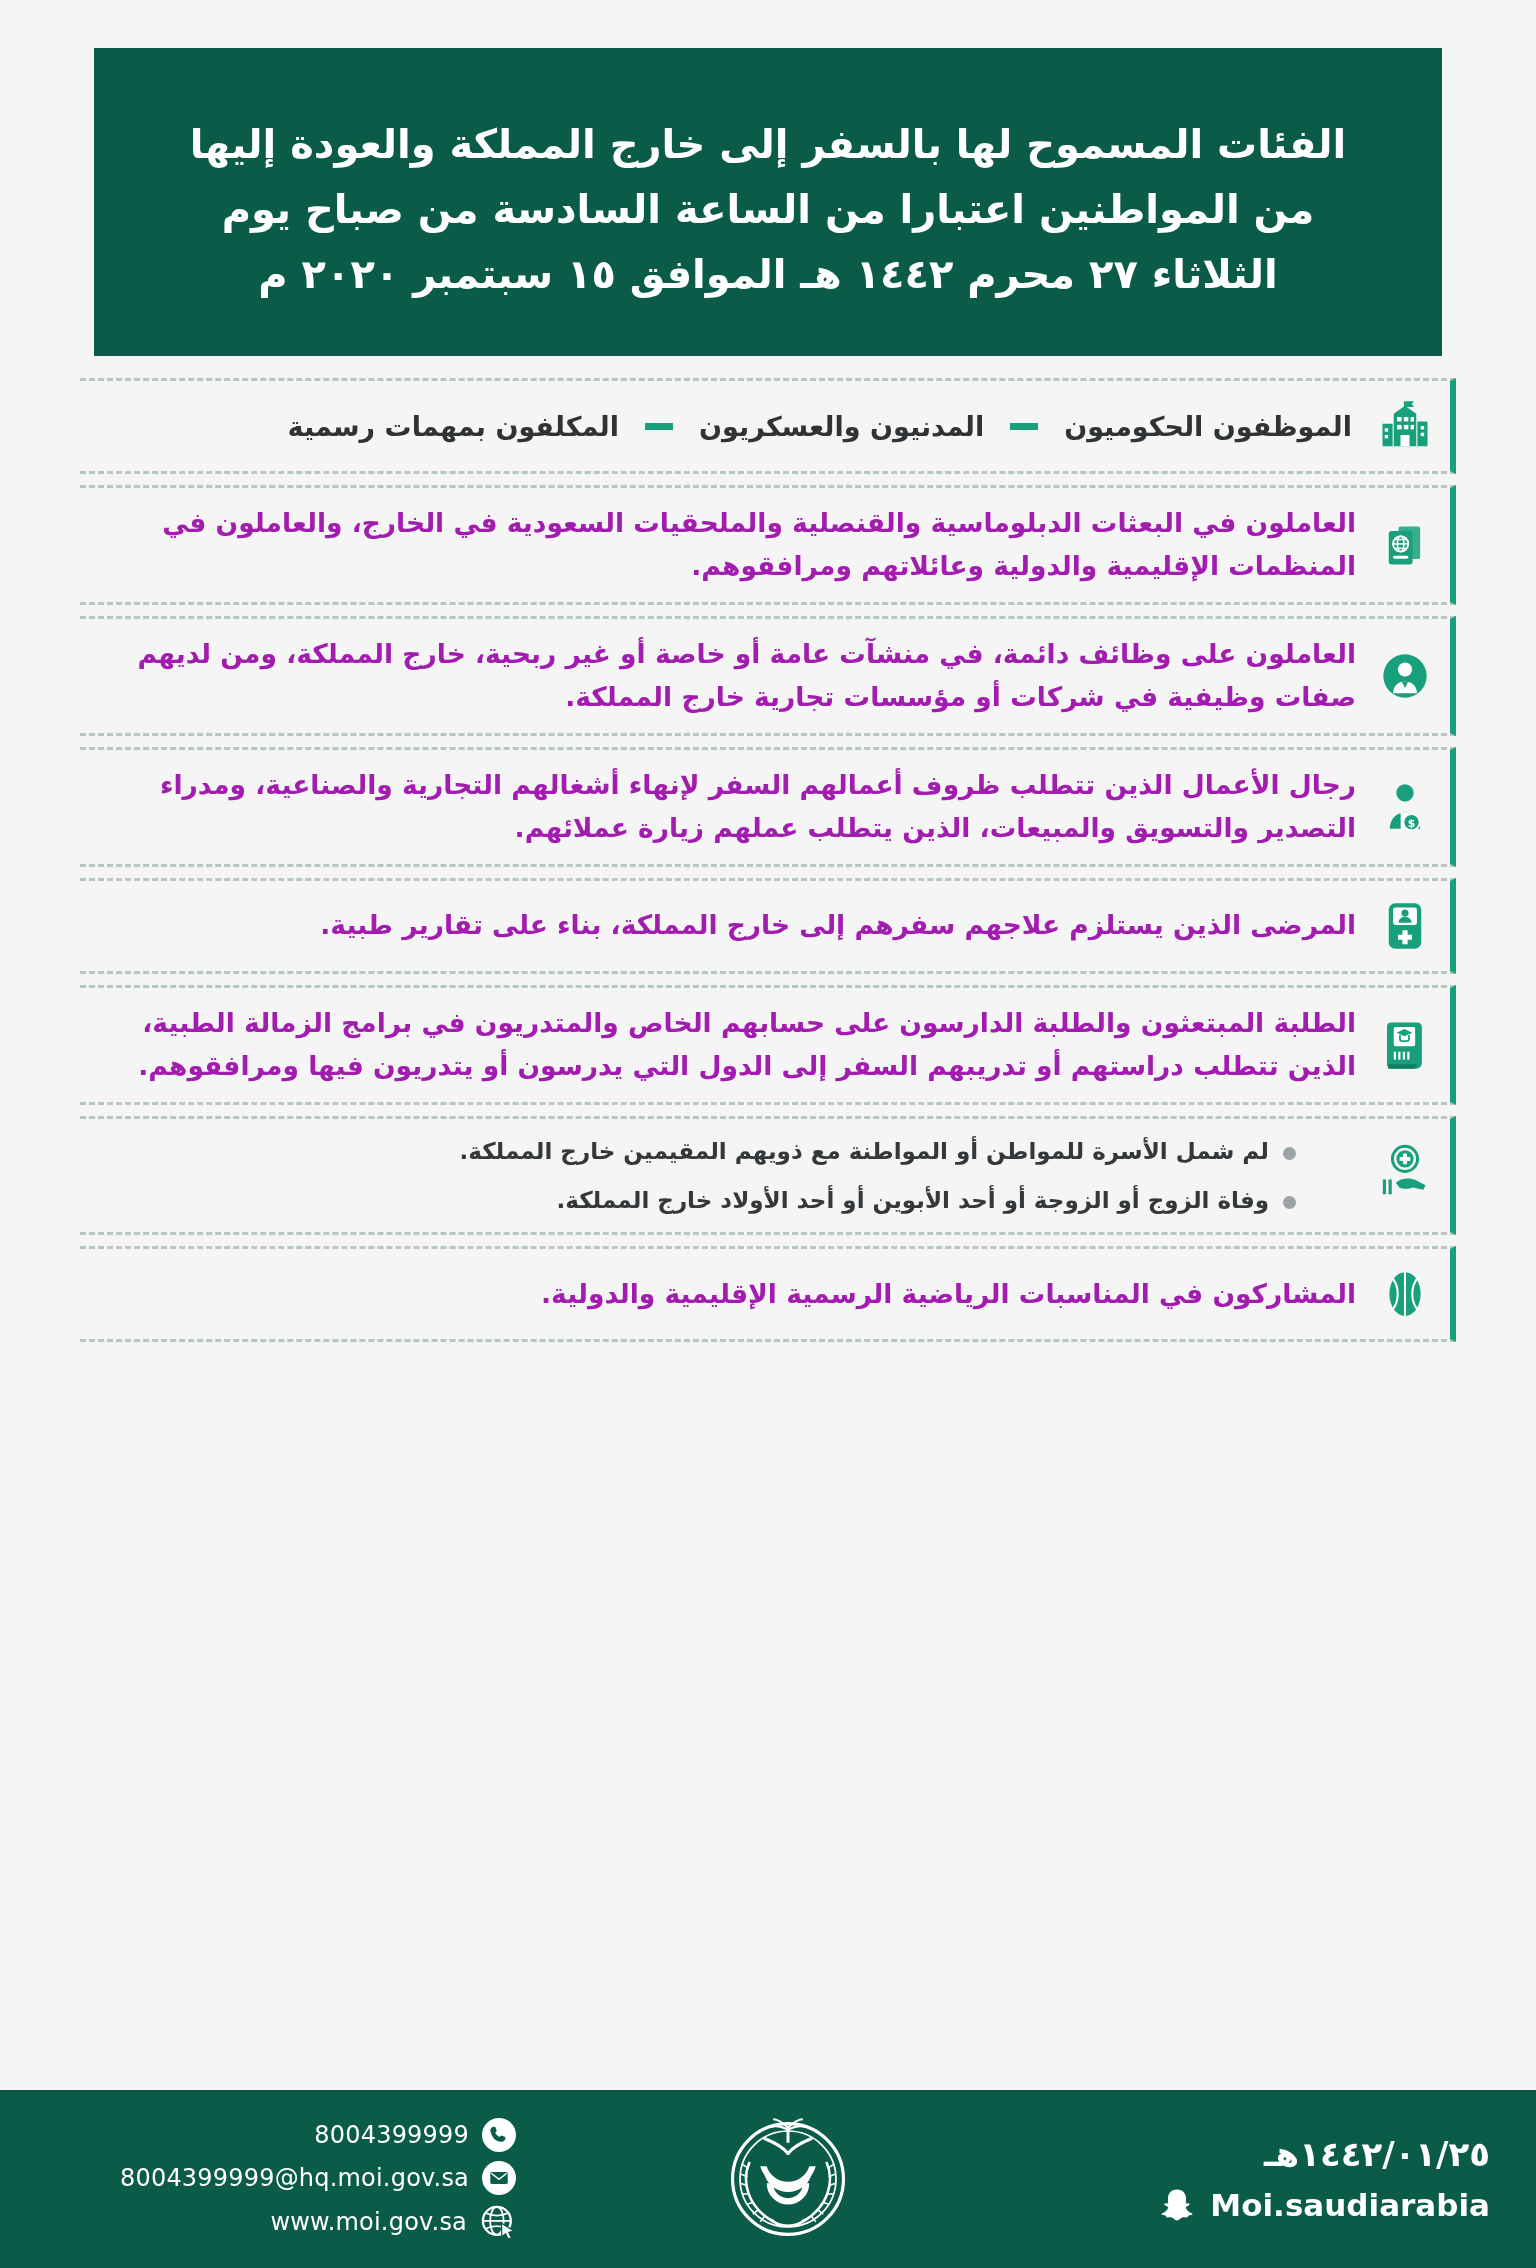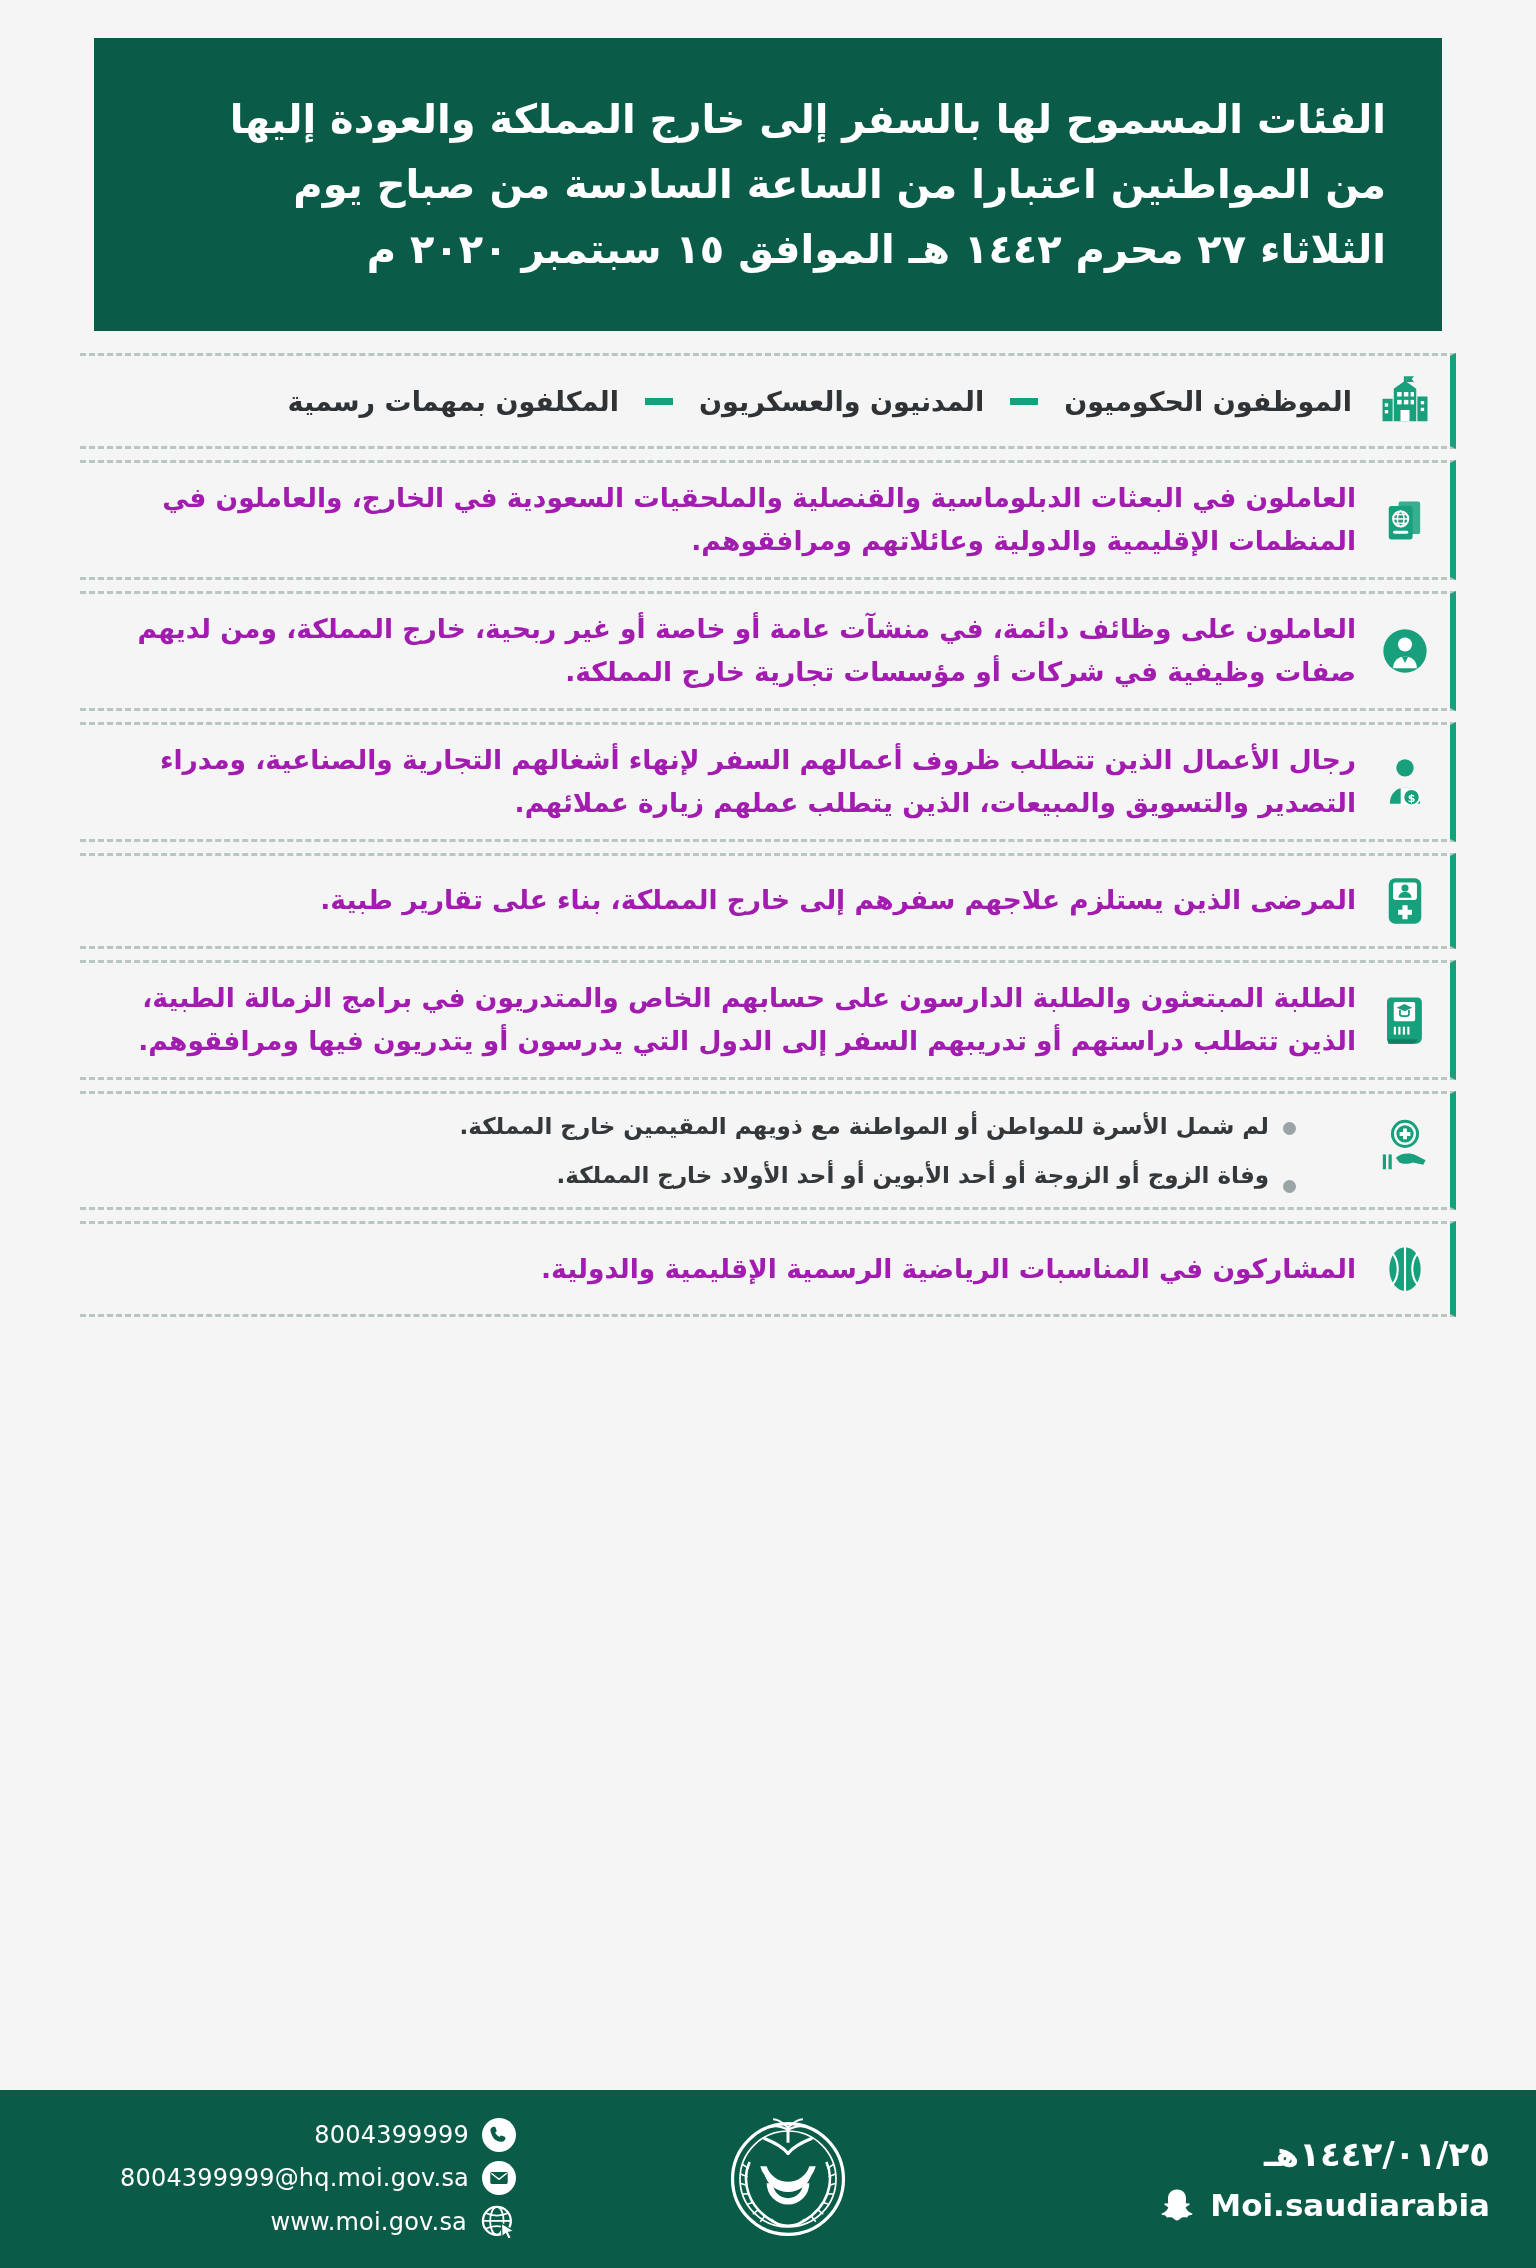--- a/index.html
+++ b/index.html
@@ -12,23 +12,24 @@
   }
   .page {
     position: relative;
     width: 1536px; height: 2268px;
     background: #f4f5f4;
     display: flex; flex-direction: column;
   }
 
   
   .header {
-    margin: 38px 94px 0 94px;
+    margin: 48px 94px 0 94px;
     background: #0a5c48;
-    padding: 49px 56px 50px 56px;
+    padding: 64px 56px 50px 56px;
+    text-align: center;
   }
   .header h1 {
     color: #ffffff;
     font-size: 40px;
     font-weight: bold;
     line-height: 1.62;
     letter-spacing: 0px;
     direction: rtl;
   }
   .header h1 .ln { display: block; white-space: nowrap; }
@@ -96,21 +97,21 @@
 
   
   .subs { }
   .sub {
     display: flex; flex-direction: row; align-items: flex-start;
     gap: 14px; direction: rtl;
     justify-content: flex-start;
     margin-bottom: 12px;
     padding-right: 60px;
   }
-  .sub:last-child { margin-bottom: 0; align-items: flex-end; }
+  .sub:last-child { margin-bottom: 0; }
   .sub .dot {
     flex: 0 0 auto;
     width: 13px; height: 13px; border-radius: 50%;
     background: #9aa3a6; margin-top: 14px;
   }
   .sub .subtxt {
     color: #34383b;
     font-size: 23px; font-weight: bold; line-height: 1.6;
     text-align: right;
   }

